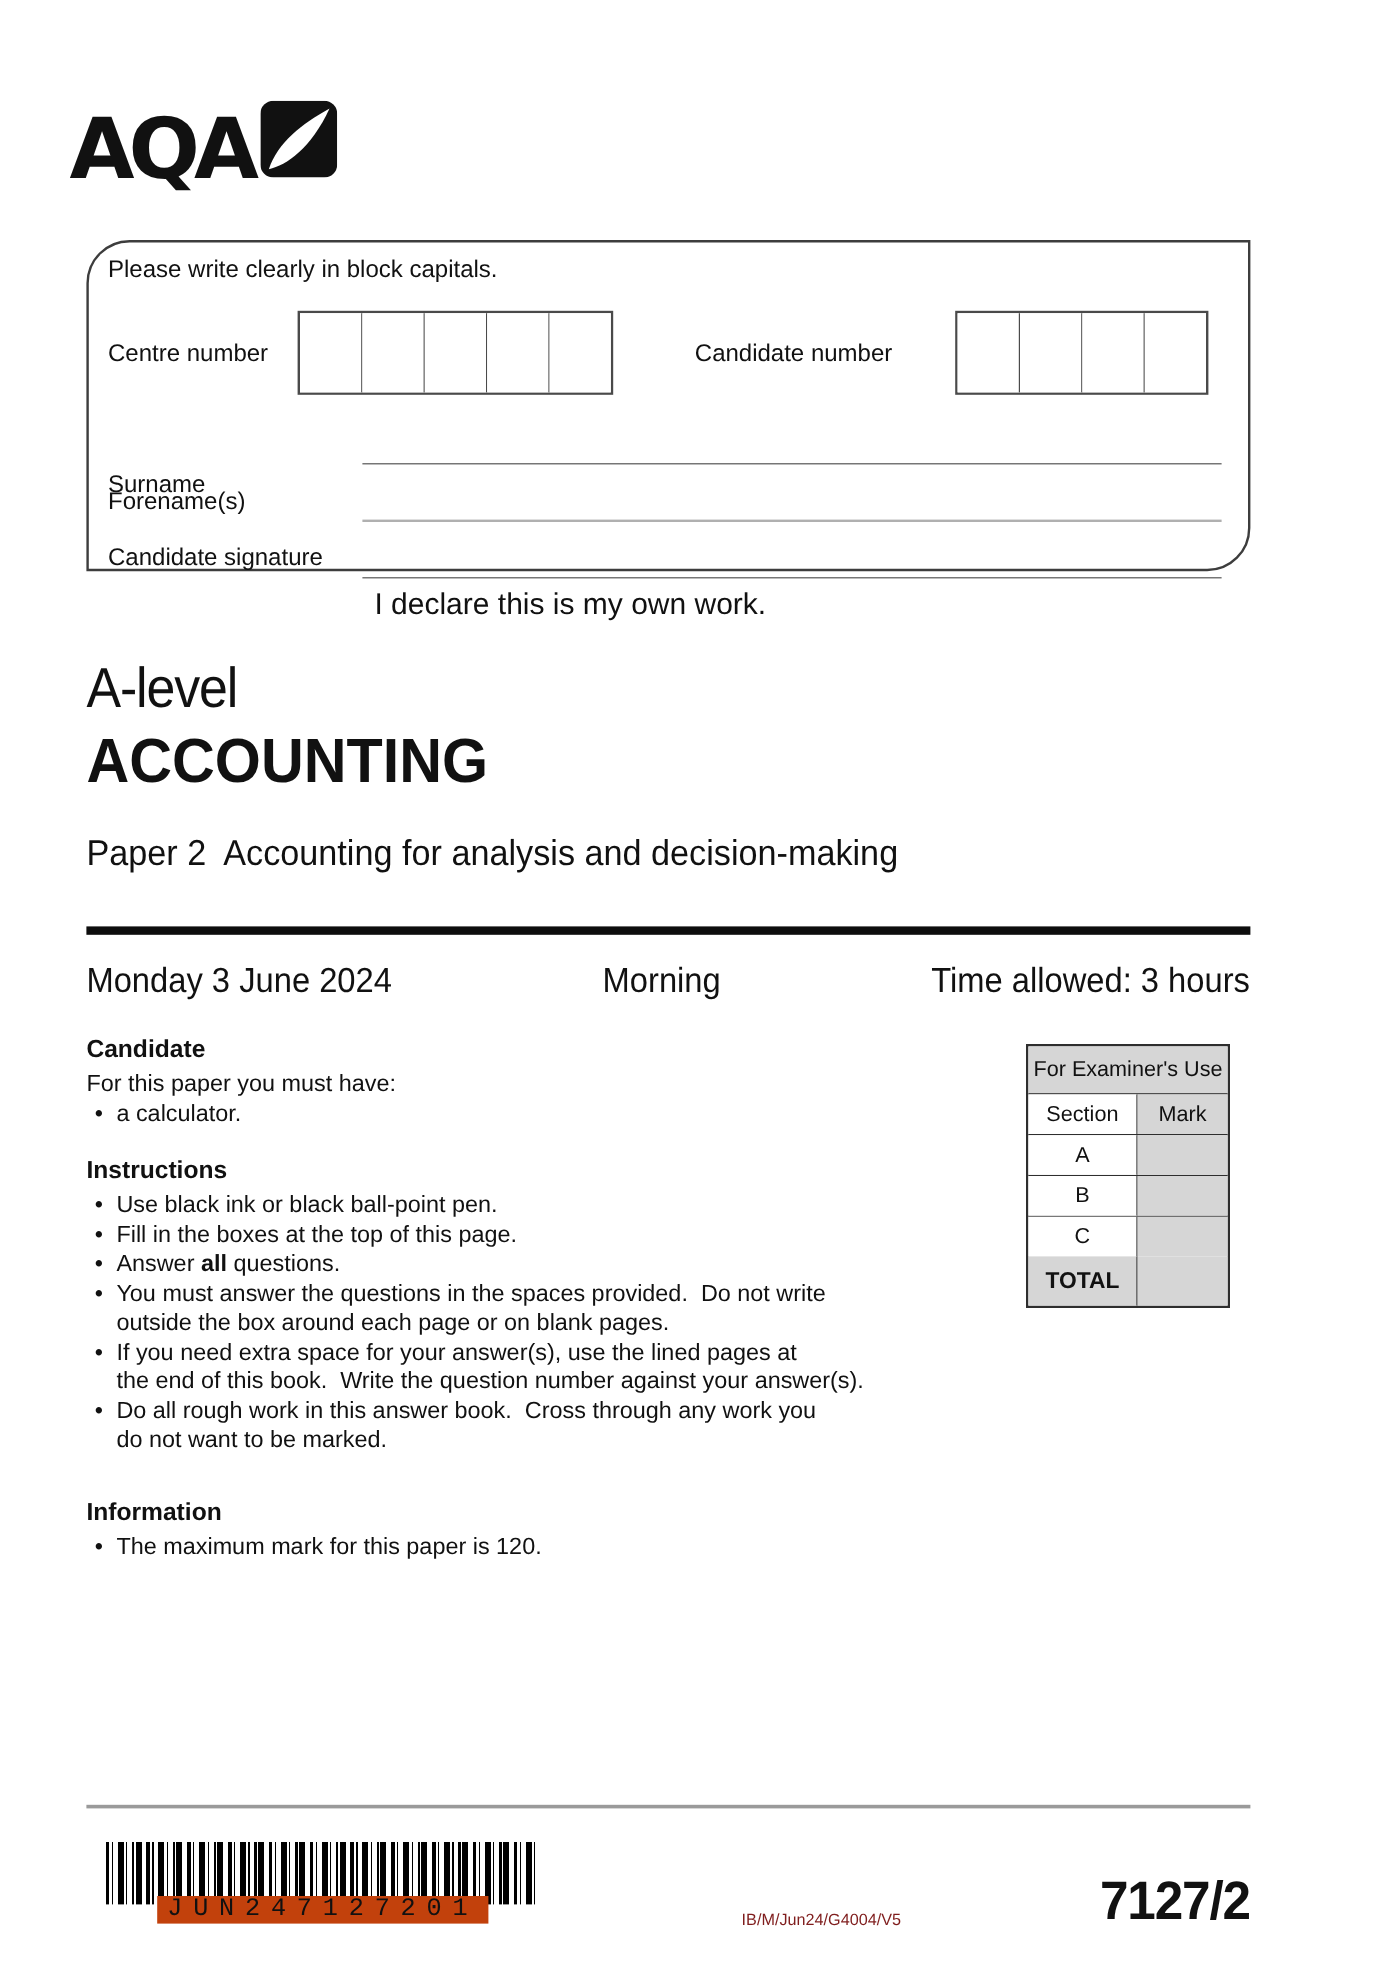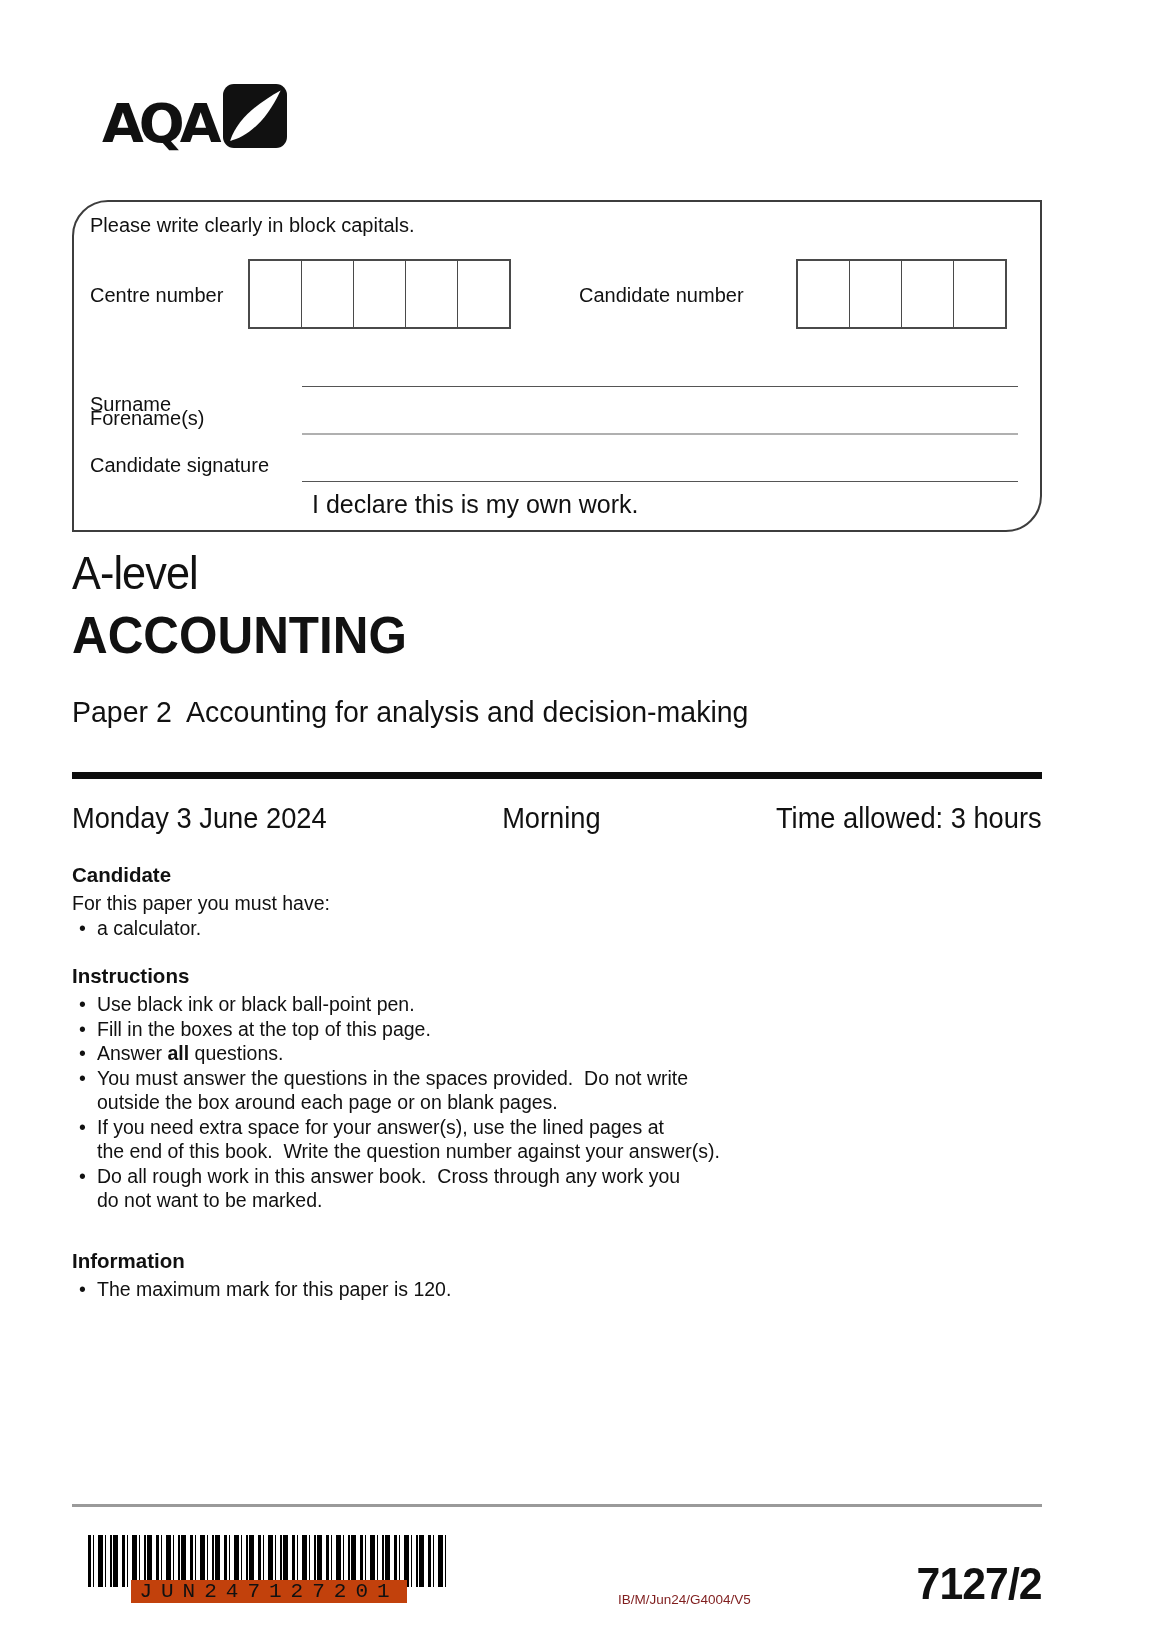--- a/index.html
+++ b/index.html
@@ -10,30 +10,29 @@
     background:#ffffff;
     font-family:"Liberation Sans", sans-serif;
     color:#111;
     overflow:hidden;
   }
   
   .logo{position:absolute;left:58px;top:78px;display:flex;align-items:flex-start;}
   .logo-text{
     font-family:"DejaVu Sans", sans-serif;
     font-weight:bold;
-    font-size:54px;
+    font-size:70px;
     line-height:92px;
     letter-spacing:-5px;
     color:#111;
-    margin-left:44px;
   }
   .logo-leaf{width:64px;height:64px;margin-left:6px;margin-top:6px;}
   
   .cand-box{
-    position:absolute;left:72px;top:200px;width:970px;height:332px;
+    position:absolute;left:72px;top:200px;width:970px;height:276px;
     border:2px solid #3d3d3d;
     border-radius:36px 0 36px 0;
     box-sizing:border-box;
     font-size:20px;
   }
   .cand-instruction{position:absolute;left:16px;top:12px;}
   .cand-label{position:absolute;white-space:nowrap;}
   .cellgroup{position:absolute;display:flex;border:2px solid #4a4a4a;}
   .cell{width:51px;height:66px;border-right:1.6px solid #4a4a4a;background:#fff;}
   .cell:last-child{border-right:none;}
@@ -189,20 +188,45 @@
       </div>
   </div>
 
   <div class="txt-section" id="information">
     <h3>Information</h3>
     <div>
         <div class="bullet-item"><span><span>The maximum mark for this paper is 120.</span></span></div>
       </div>
   </div>
 
+  <div class="exam-table">
+    <div class="et-title">For Examiner's Use</div>
+    <div class="et-row head">
+      <div class="c1">Section</div>
+      <div class="c2">Mark</div>
+    </div>
+    <div id="et-body">
+        <div class="et-row">
+          <div class="c1">A</div>
+          <div class="c2"></div>
+        </div>
+        <div class="et-row">
+          <div class="c1">B</div>
+          <div class="c2"></div>
+        </div>
+        <div class="et-row">
+          <div class="c1">C</div>
+          <div class="c2"></div>
+        </div>
+      </div>
+    <div class="et-row total">
+      <div class="c1">TOTAL</div>
+      <div class="c2"></div>
+    </div>
+  </div>
 
   <div class="footer-rule"></div>
 
   <div class="barcode-wrap">
     <div class="barcode-bars"></div>
     <div class="barcode-text">JUN247127201</div>
   </div>
 
   <div class="footer-code">IB/M/Jun24/G4004/V5</div>
   <div class="paper-code">7127/2</div>

